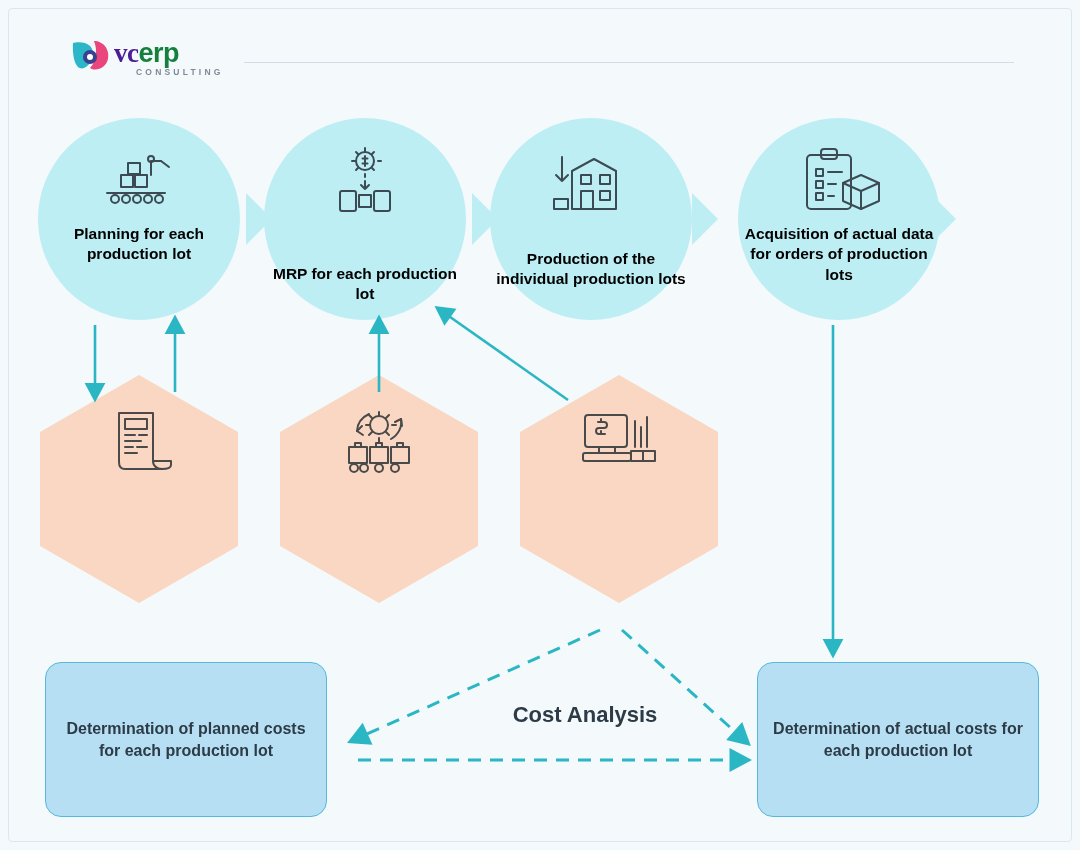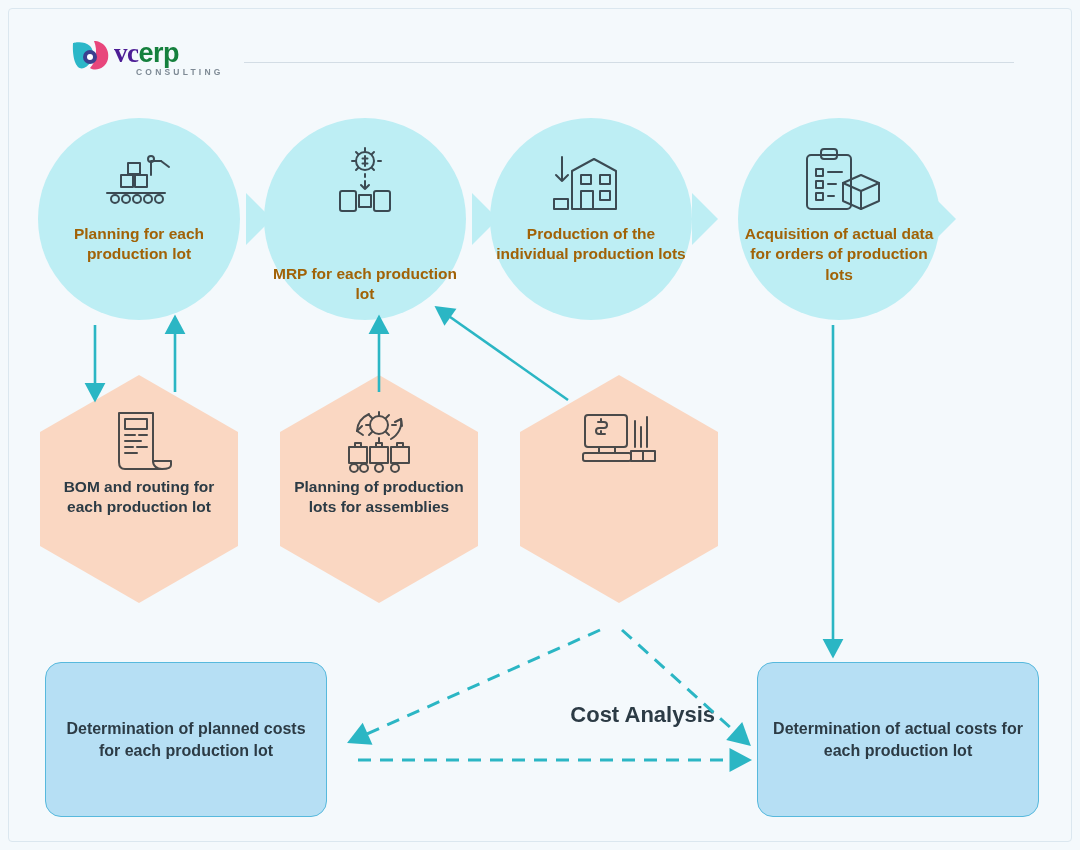--- a/index.html
+++ b/index.html
@@ -86,21 +86,21 @@
     align-items: center;
     justify-content: flex-start;
     box-sizing: border-box;
   }
   .circle .label {
     margin-top: 6px;
     width: 190px;
     text-align: center;
     font-size: 15.5px;
     font-weight: 700;
-    color: #a16207;
+    color: #000000;
     line-height: 1.32;
   }
   .circle .icon-wrap {
     margin-top: 26px;
     height: 74px;
     display: flex;
     align-items: center;
     justify-content: center;
   }
 
@@ -162,21 +162,21 @@
     font-weight: 700;
     color: #2c3b45;
     line-height: 1.35;
   }
 
   .cost-analysis {
     position: absolute;
     left: 455px;
     top: 702px;
     width: 260px;
-    text-align: right;
+    text-align: center;
     font-size: 22px;
     font-weight: 700;
     color: #2c3b45;
   }
 
   svg.overlay {
     position: absolute;
     left: 0;
     top: 0;
     width: 1080px;
@@ -237,21 +237,21 @@
         <path d="M39 4v-3M39 27v3M29 14h-3M52 14h3M32 7l-2-2M46 7l2-2M32 21l-2 2M46 21l2 2"></path>
         <path d="M39 34v8M35 38l4 4 4-4"></path>
         <rect x="14" y="44" width="16" height="20" rx="2"></rect>
         <rect x="48" y="44" width="16" height="20" rx="2"></rect>
         <rect x="33" y="48" width="12" height="12"></rect>
       </svg>
     </div>
     <div class="label">MRP for each production lot</div>
   </div>
 
-  <div class="circle" style="left:490px; top:118px;">
+  <div class="circle" style="left:490px; top:118px;gap:25px;">
     <div class="icon-wrap">
       <svg width="86" height="68" viewBox="0 0 86 68" fill="none" stroke="#3b4a53" stroke-width="2" stroke-linecap="round" stroke-linejoin="round">
         <path d="M24 62V24l22-12 22 12v38z"></path>
         <path d="M33 62V44h12v18"></path>
         <rect x="52" y="28" width="10" height="9"></rect>
         <rect x="52" y="44" width="10" height="9"></rect>
         <rect x="33" y="28" width="10" height="9"></rect>
         <path d="M14 10v24M8 28l6 6 6-6"></path>
         <rect x="6" y="52" width="14" height="10"></rect>
       </svg>
@@ -277,21 +277,20 @@
 
   <div class="hex" style="left:40px; top:375px;">
     <div class="icon-wrap">
       <svg width="76" height="66" viewBox="0 0 76 66" fill="none" stroke="#4a4a4a" stroke-width="2" stroke-linecap="round" stroke-linejoin="round">
         <path d="M18 6h34v48c0 5 4 8 9 8H24c-4 0-6-3-6-7z"></path>
         <rect x="24" y="12" width="22" height="10"></rect>
         <path d="M24 28h10M38 28h8M24 34h16M24 40h8M36 40h10M24 46h12"></path>
         <path d="M52 54h18v4c0 3-3 4-9 4"></path>
       </svg>
     </div>
-    <div class="label">BOM and routing for each production lot</div>
   </div>
 
   <div class="hex" style="left:280px; top:375px;">
     <div class="icon-wrap">
       <svg width="88" height="66" viewBox="0 0 88 66" fill="none" stroke="#4a4a4a" stroke-width="2" stroke-linecap="round" stroke-linejoin="round">
         <circle cx="44" cy="18" r="9"></circle>
         <path d="M44 9v-4M44 31v4M35 18h-4M57 18h4M37 11l-3-3M51 11l3-3M37 25l-3 3M51 25l3 3"></path>
         <path d="M22 24a22 20 0 0 1 12-17" stroke-dasharray="0"></path>
         <path d="M22 24l5-5M22 24l6 4"></path>
         <path d="M66 12a22 20 0 0 1-10 20"></path>
@@ -299,21 +298,20 @@
         <rect x="14" y="40" width="18" height="16"></rect>
         <rect x="35" y="40" width="18" height="16"></rect>
         <rect x="56" y="40" width="18" height="16"></rect>
         <path d="M20 40v-4h6v4M41 40v-4h6v4M62 40v-4h6v4"></path>
         <circle cx="19" cy="61" r="4"></circle>
           <circle cx="29" cy="61" r="4"></circle>
         <circle cx="44" cy="61" r="4"></circle>
           <circle cx="60" cy="61" r="4"></circle>
       </svg>
     </div>
-    <div class="label">Planning of production lots for assemblies</div>
   </div>
 
   <div class="hex" style="left:520px; top:375px;">
     <div class="icon-wrap">
       <svg width="88" height="66" viewBox="0 0 88 66" fill="none" stroke="#4a4a4a" stroke-width="2" stroke-linecap="round" stroke-linejoin="round">
         <rect x="10" y="8" width="42" height="32" rx="3"></rect>
         <path d="M26 12v3M26 24v3M23 15h6a3 3 0 0 1 0 6h-5a3 3 0 0 0 0 6h6"></path>
         <path d="M20 46h24M24 40v6M40 40v6"></path>
         <rect x="8" y="46" width="48" height="8" rx="2"></rect>
         <path d="M60 14v26M66 20v20M72 10v30"></path>

